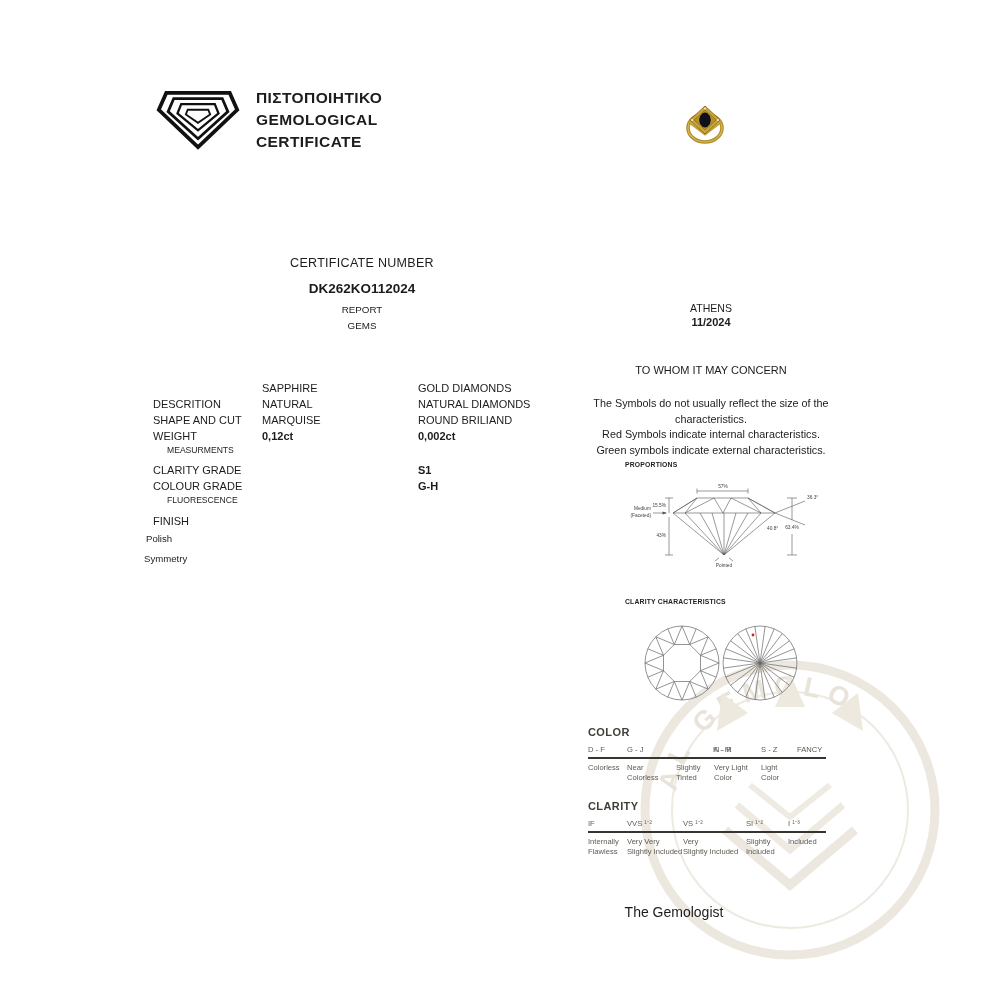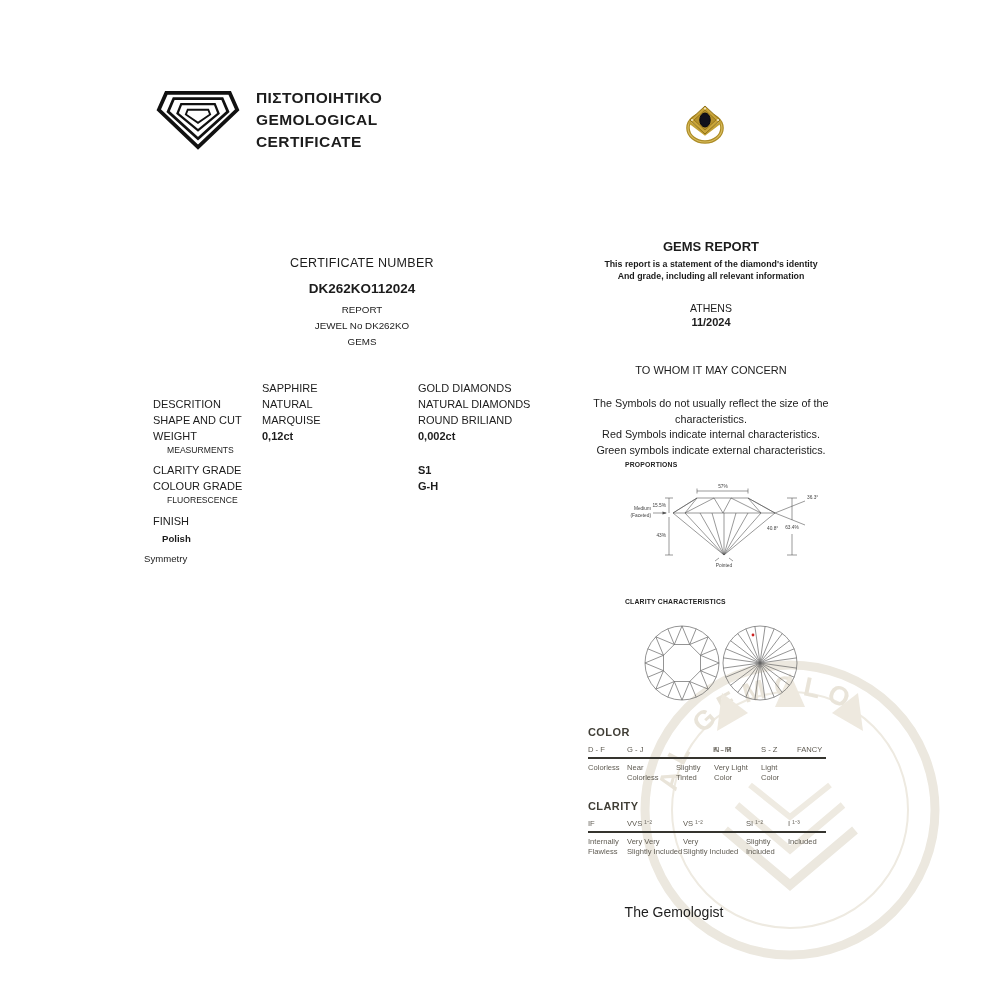--- a/index.html
+++ b/index.html
@@ -75,21 +75,20 @@
     <ellipse cx="29" cy="20" rx="5.2" ry="7" fill="#10101c" stroke="#060610" stroke-width="1"></ellipse>
     <circle cx="29" cy="8.5" r="1" fill="#f3ead0"></circle>
     <circle cx="42" cy="20" r="1" fill="#f3ead0"></circle>
     <circle cx="16" cy="20" r="1" fill="#f3ead0"></circle>
   </svg>
 
   <div class="abs ctr cert-block">
     <div class="cert-title">CERTIFICATE NUMBER</div>
     <div class="cert-number">DK262KO112024</div>
     <div class="cert-line">REPORT</div>
-    <div class="cert-line">JEWEL No DK262KO</div>
     <div class="cert-line">GEMS</div>
   </div>
 
   <div>
     <div class="cell" style="left:262px; top:382px;">SAPPHIRE</div>
     <div class="cell" style="left:418px; top:382px;">GOLD DIAMONDS</div>
 
     <div class="cell" style="left:153px; top:398px;">DESCRITION</div>
     <div class="cell" style="left:262px; top:398px;">NATURAL</div>
     <div class="cell" style="left:418px; top:398px;">NATURAL DIAMONDS</div>
@@ -106,46 +105,41 @@
 
     <div class="cell" style="left:153px; top:464px;">CLARITY GRADE</div>
     <div class="cell bv" style="left:418px; top:464px;">S1</div>
 
     <div class="cell" style="left:153px; top:480px;">COLOUR GRADE</div>
     <div class="cell bv" style="left:418px; top:480px;">G-H</div>
 
     <div class="cell small" style="left:167px; top:495px;">FLUORESCENCE</div>
 
     <div class="cell" style="left:153px; top:515px;">FINISH</div>
-    <div class="cell normalcase" style="left:162px; top:533px;font-weight:bold;">Polish</div>
+    <div class="cell normalcase" style="left:146px; top:533px;">Polish</div>
     <div class="cell normalcase" style="left:144px; top:553px;">Symmetry</div>
   </div>
 
   <svg class="abs wm" style="left:595px; top:645px;" width="410" height="330" viewBox="0 0 410 330">
     <circle cx="195" cy="165" r="145" fill="none" stroke="#ece8df" stroke-width="9"></circle>
     <circle cx="195" cy="165" r="118" fill="none" stroke="#eeeae1" stroke-width="2"></circle>
     <defs>
       <path id="wm-arc" d="M 80,165 A 115,115 0 0 1 310,165"></path>
     </defs>
     <text font-size="27" font-weight="bold" fill="#e9e4d9" letter-spacing="7">
       <textPath href="#wm-arc" startOffset="18">AL GEMOLO</textPath>
     </text>
     <polygon points="195,28 210,62 180,62" fill="#eee9df"></polygon>
     <polygon points="263,48 268,86 237,68" fill="#eee9df"></polygon>
     <polygon points="127,48 153,68 122,86" fill="#eee9df"></polygon>
     <path d="M130,185 L195,240 L260,185" fill="none" stroke="#ece8df" stroke-width="9"></path>
     <path d="M142,160 L195,205 L248,160" fill="none" stroke="#eeeae1" stroke-width="7"></path>
     <path d="M155,140 L195,172 L235,140" fill="none" stroke="#efebe2" stroke-width="6"></path>
   </svg>
 
-  <div class="abs rcol" style="top:239px;">
-    <div class="gems-title">GEMS REPORT</div>
-    <div class="gems-sub">This report is a statement of the diamond's identity</div>
-    <div class="gems-sub">And grade, including all relevant information</div>
-  </div>
   <div class="abs rcol athens" style="top:302px;">ATHENS</div>
   <div class="abs rcol rdate" style="top:316px;">11/2024</div>
   <div class="abs rcol concern" style="top:364px;">TO WHOM IT MAY CONCERN</div>
   <div class="abs rcol symbols pre" style="top:396px;">The Symbols do not usually reflect the size of the
 characteristics.
 Red Symbols indicate internal characteristics.
 Green symbols indicate external characteristics.</div>
 
   <div class="mini-head" style="left:625px; top:461px;">PROPORTIONS</div>
 

